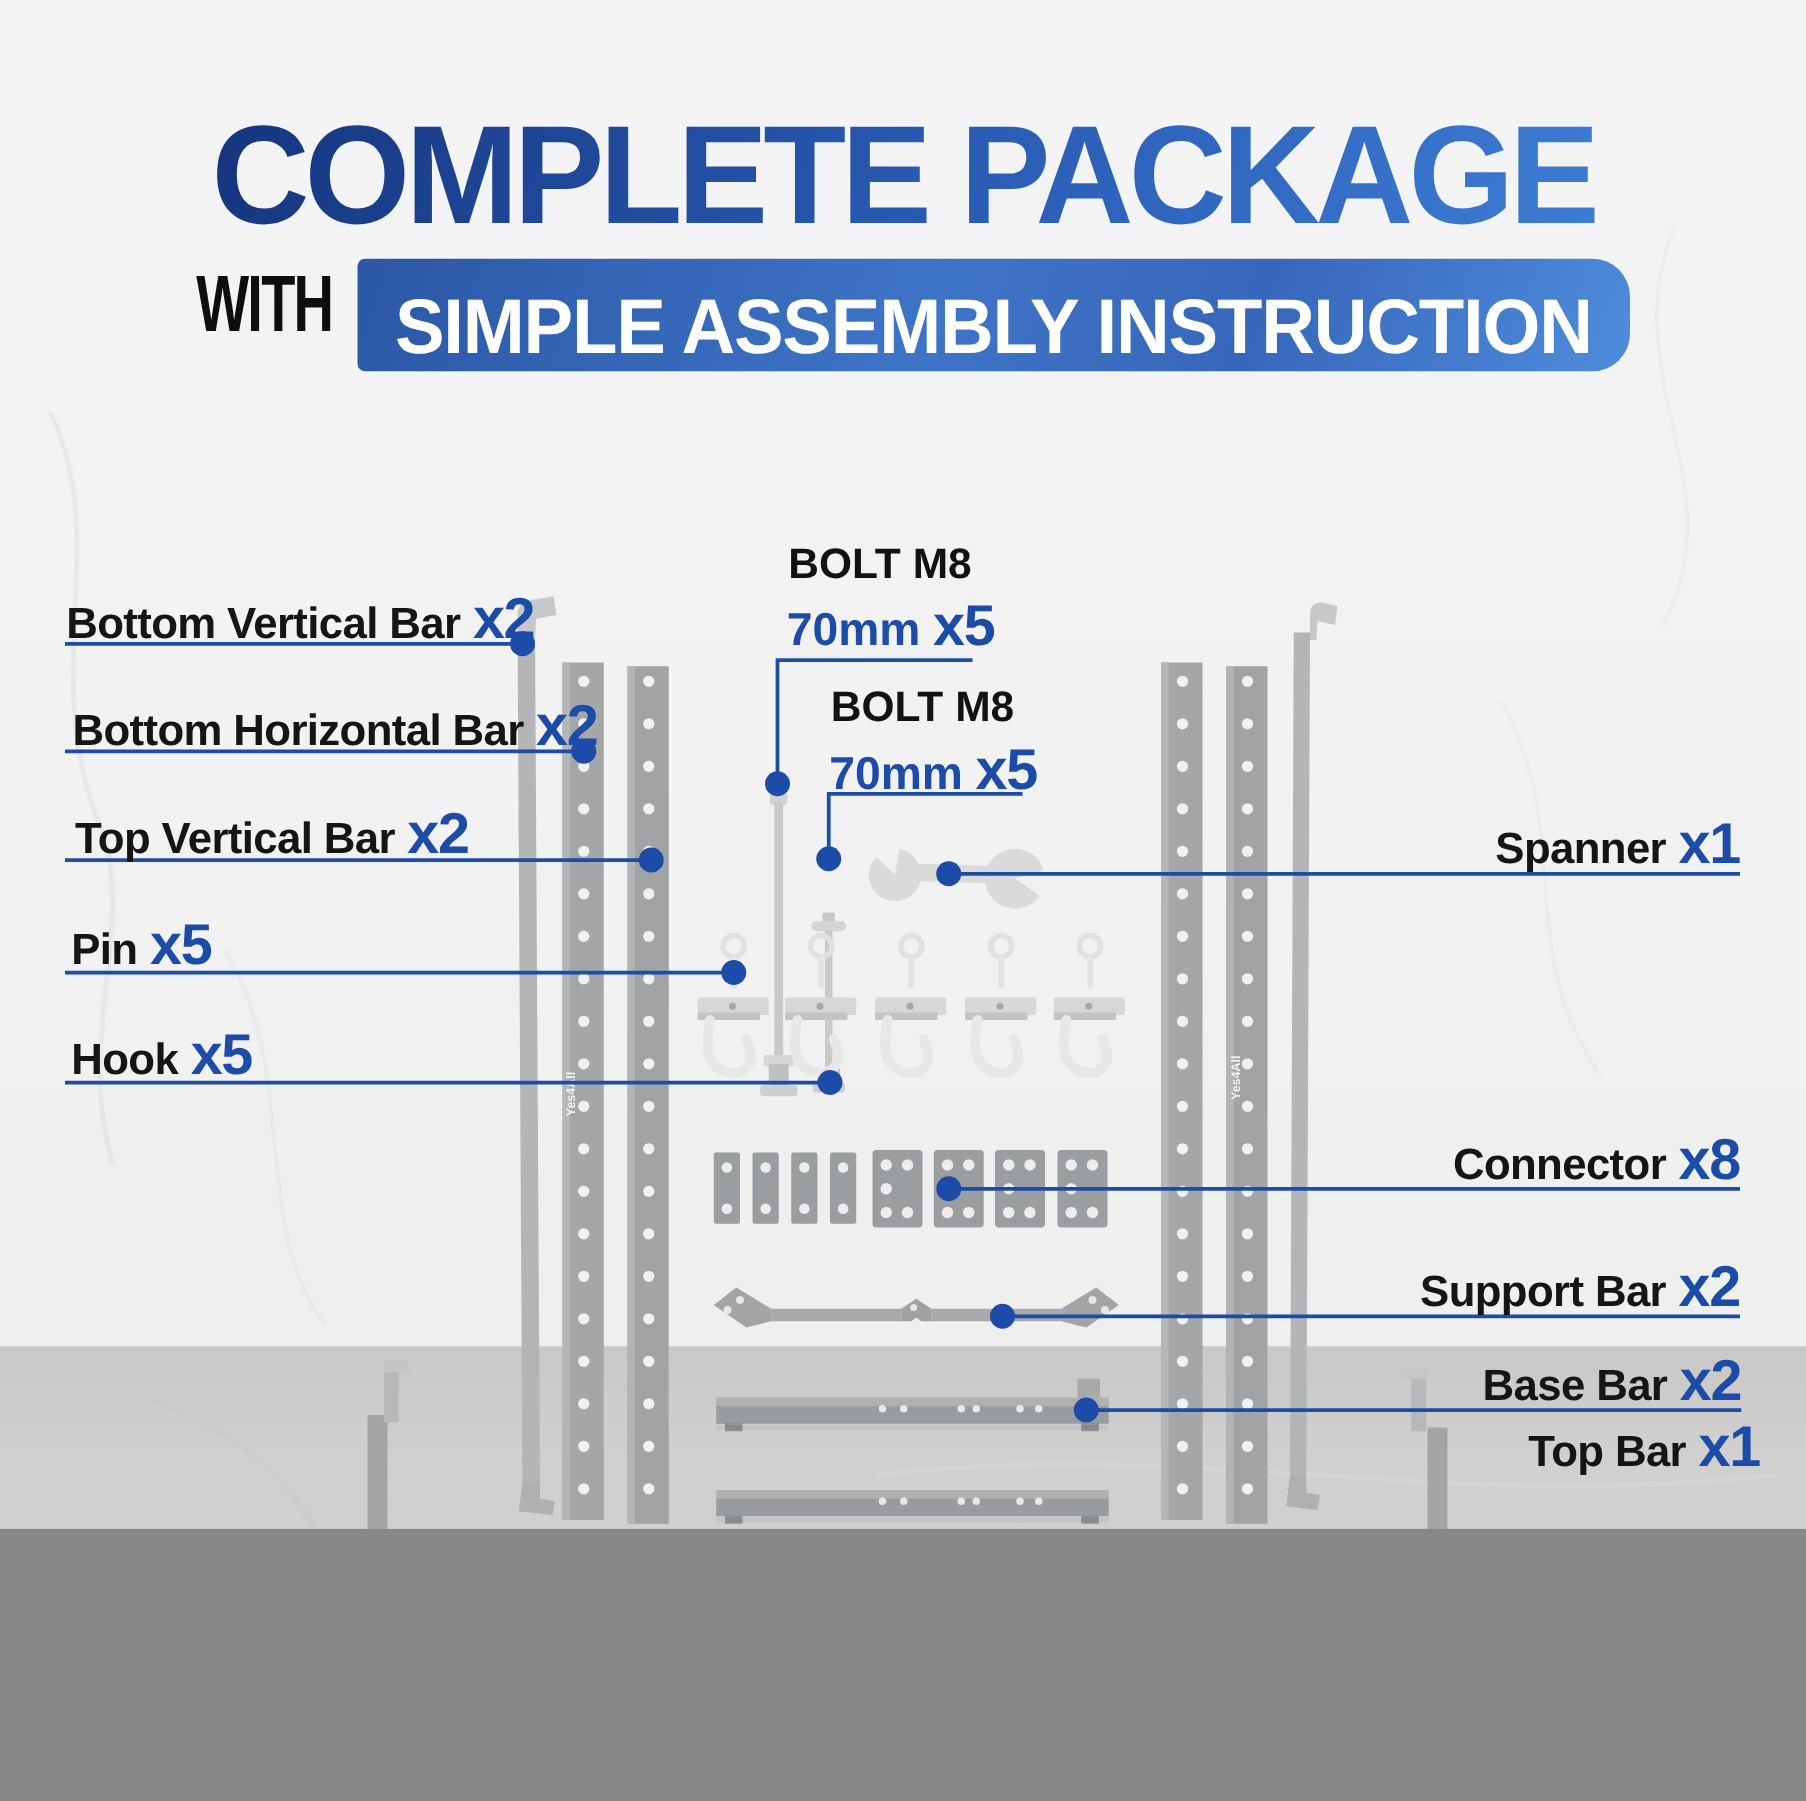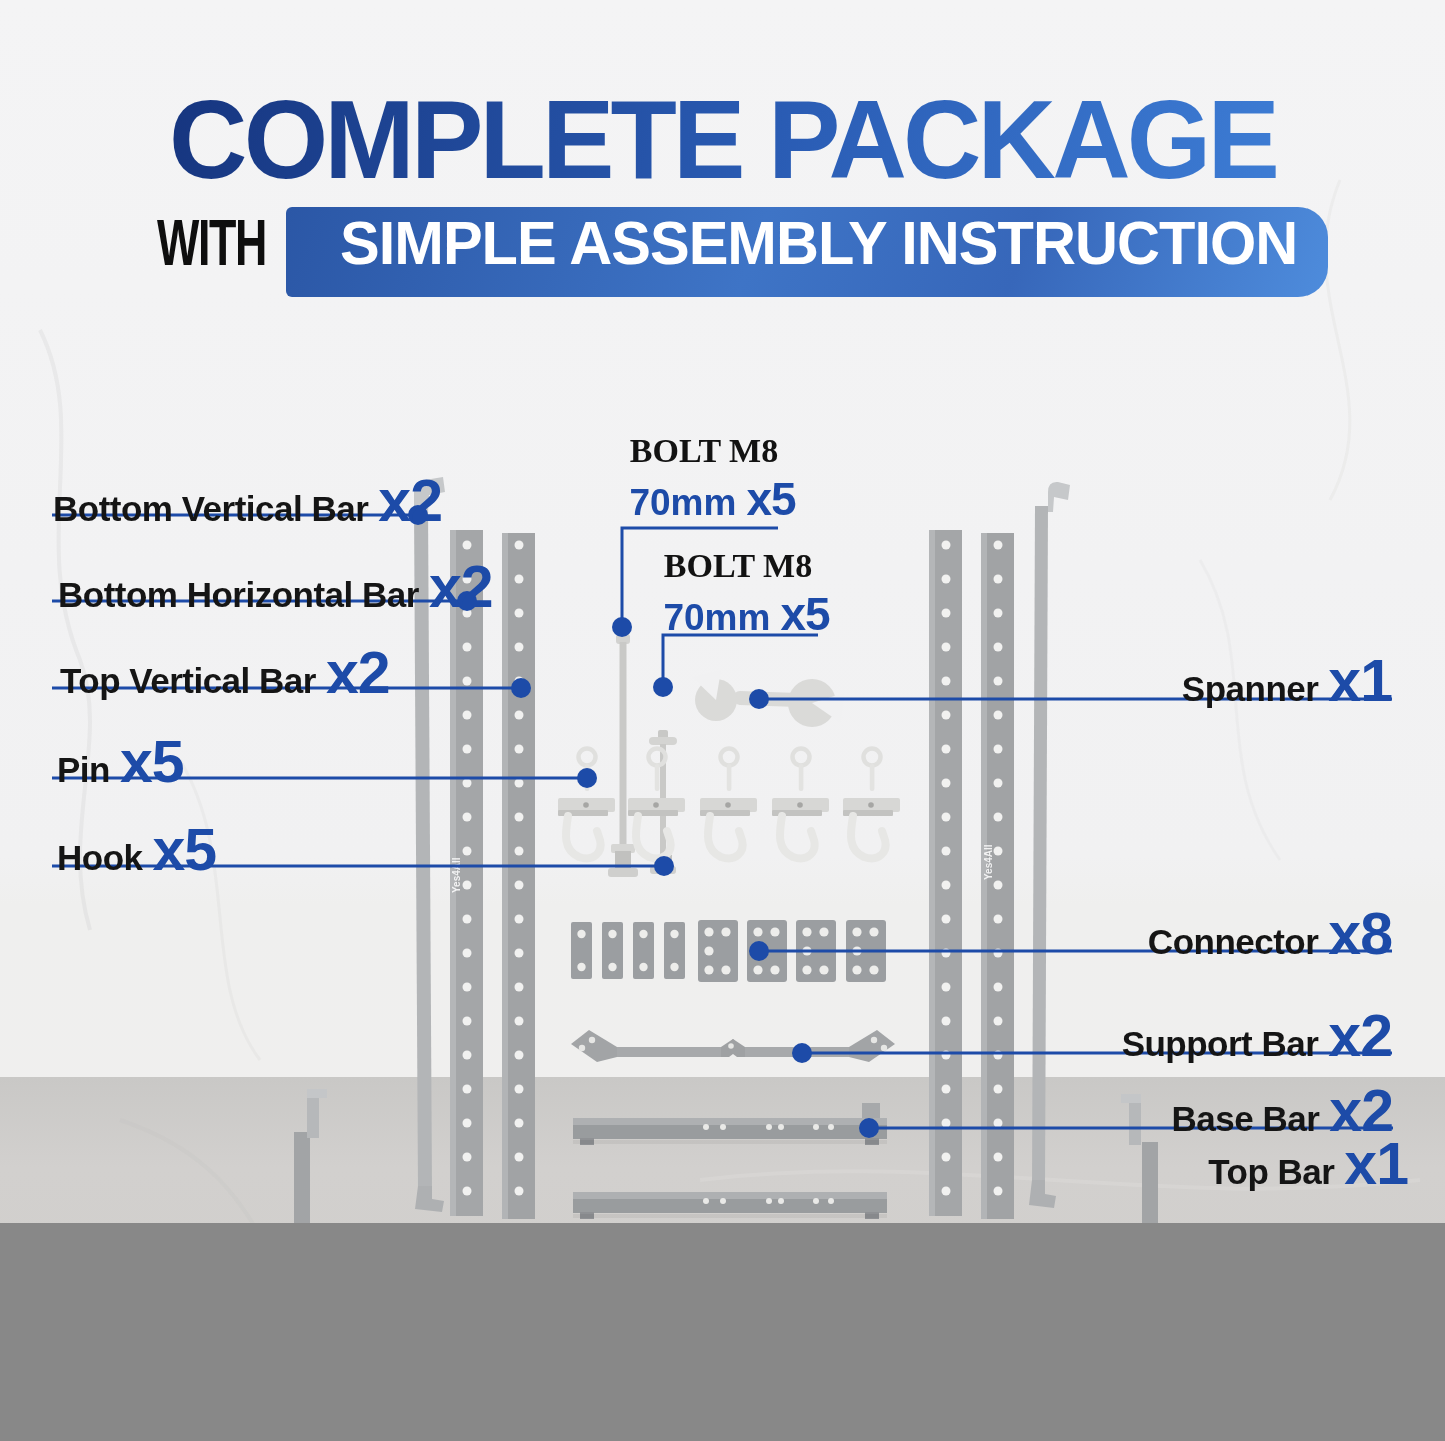--- a/index.html
+++ b/index.html
@@ -21,38 +21,38 @@
   }
   .with{
     position:absolute; left:157px; top:206px; font-size:64px; font-weight:700;
     color:#0e0e0e; letter-spacing:-2px; transform:scaleX(.70); transform-origin:left top;
     white-space:nowrap;
   }
   .banner{
     position:absolute; left:286px; top:207px; width:1018px; height:90px;
     border-radius:6px 30px 30px 6px;
     background:linear-gradient(110deg,#2b57a6 0%,#3e74c6 45%,#3767ba 70%,#4e8cdc 100%);
-    display:flex; align-items:flex-start; justify-content:center;padding-left:24px;
+    display:flex; align-items:flex-end; justify-content:center;
   }
   .banner span{
     color:#ffffff; font-weight:700; font-size:62px; letter-spacing:-1px;
     transform:scaleX(.96); white-space:nowrap;
   }
   
   .lbl{
     position:absolute; display:flex; align-items:baseline; gap:10px;
     font-weight:700; font-size:35px; color:#151515; letter-spacing:-.5px; white-space:nowrap;
   }
-  .lbl .qty{ font-size:59px; color:#1d4ba8; letter-spacing:-1px;}
+  .lbl .qty{ font-size:46px; color:#1d4ba8; letter-spacing:-1px;}
   .lbl.right{ justify-content:flex-end;}
   .bolt-lbl{
     position:absolute; display:flex; flex-direction:column; align-items:center;
     transform:translateX(-50%); font-weight:700; white-space:nowrap;
   }
-  .bolt-lbl .l1{ font-size:34px; color:#121212; letter-spacing:0;font-family:Liberation Serif, serif;}
+  .bolt-lbl .l1{ font-size:34px; color:#121212; letter-spacing:0;}
   .bolt-lbl .l2{ display:flex; align-items:baseline; gap:10px; margin-top:2px;margin-left:17px;}
   .bolt-lbl .sz{ font-size:37px; color:#1d4ba8;}
   .bolt-lbl .qty{ font-size:46px; color:#1d4ba8; letter-spacing:-1px;}
   .ubar-lbl{ transform:translateX(-50%); }
   svg.scene{ position:absolute; left:0; top:0; }
 </style>
 </head>
 <body>
 
 <div id="stage">

